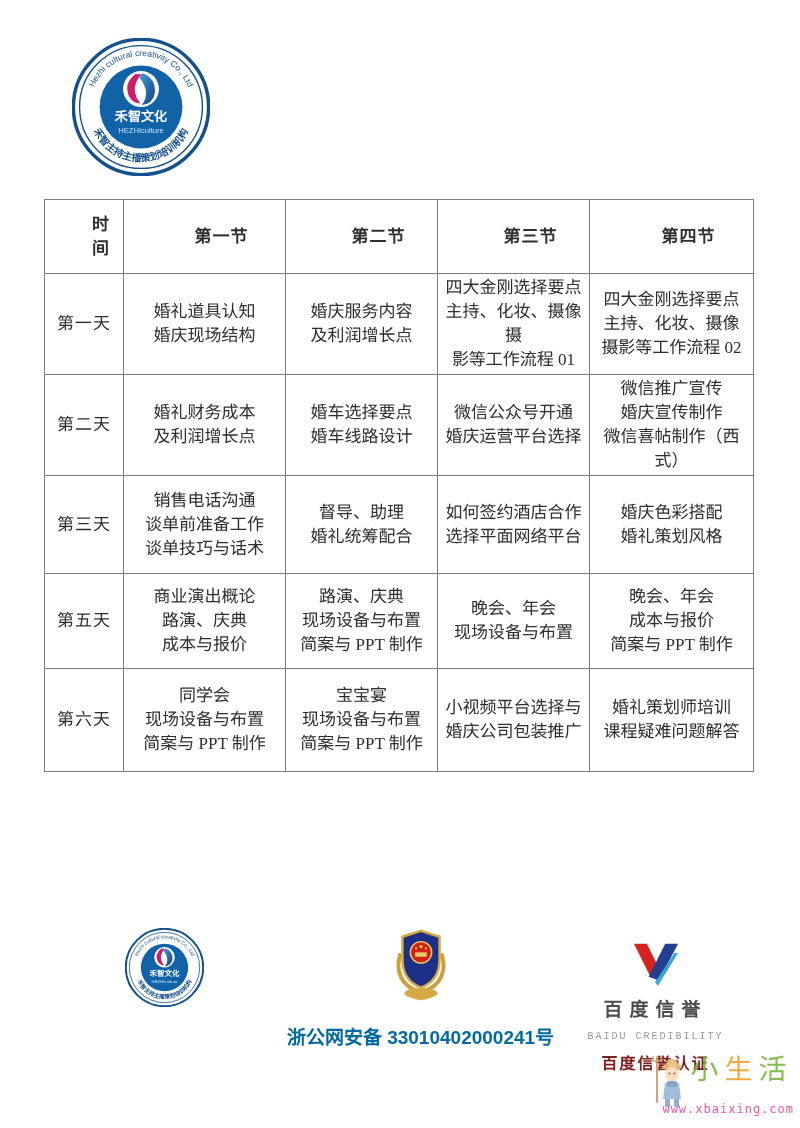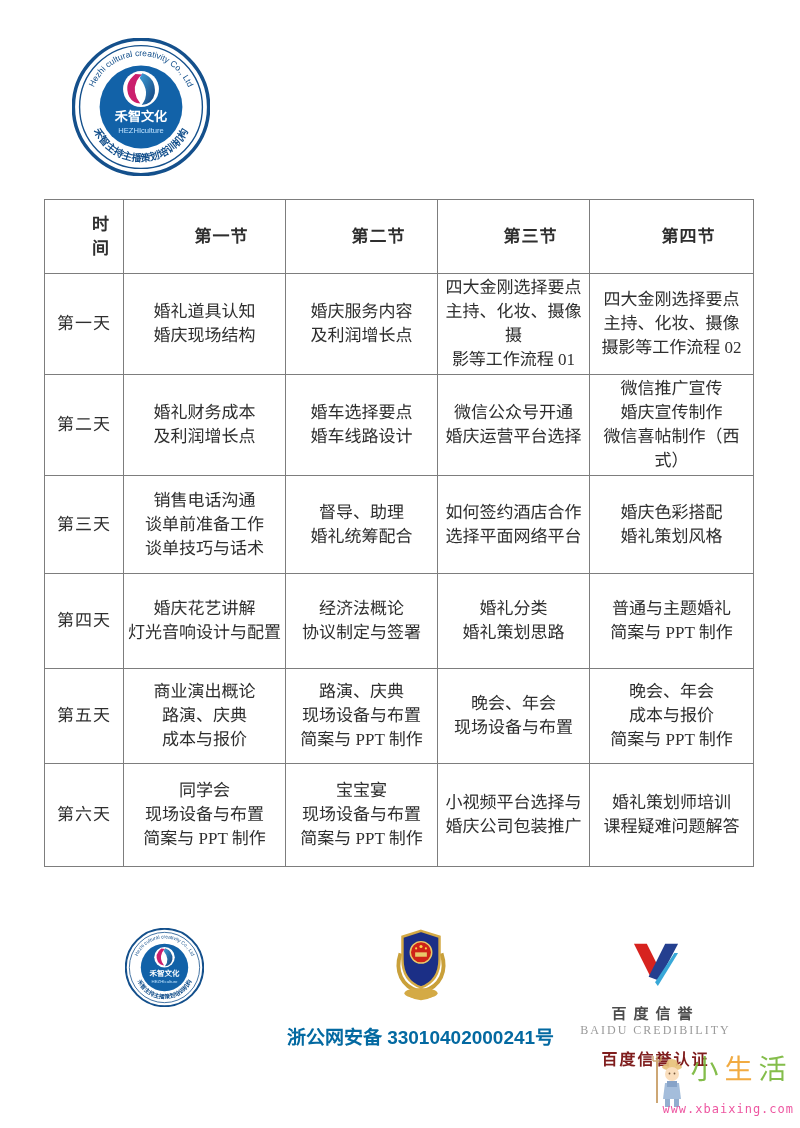--- a/index.html
+++ b/index.html
@@ -28,24 +28,24 @@
   .fg-left{left:62px;top:928px;width:205px;}
   .fg-mid{left:313px;top:926px;width:215px;}
   .fg-right{left:573px;top:940px;width:165px;}
   .logo-small{width:79px;height:79px;}
   .copyright-text{margin-top:16px;font-family:"Liberation Sans","DejaVu Sans",sans-serif;
     font-weight:700;font-size:15px;color:#1c1c1c;white-space:nowrap;}
   .police-badge{width:64px;height:80px;}
   .police-text{margin-top:16px;font-family:"Liberation Sans","DejaVu Sans",sans-serif;
     font-weight:700;font-size:19px;color:#0369a1;white-space:nowrap;}
   .baidu-v{width:56px;height:46px;}
-  .baidu-cn{margin-top:16px;font-family:"Liberation Sans","DejaVu Sans",sans-serif;
-    font-size:15px;font-weight:600;color:#4c4c4c;letter-spacing:7px;white-space:nowrap;}
-  .baidu-en{margin-top:0;font-family:Liberation Serif, serif;
-    font-size:12px;color:#9a9a9a;letter-spacing:2px;white-space:nowrap;}
+  .baidu-cn{margin-top:8px;font-family:"Liberation Sans","DejaVu Sans",sans-serif;
+    font-size:19px;font-weight:600;color:#4c4c4c;letter-spacing:7px;white-space:nowrap;}
+  .baidu-en{margin-top:10px;font-family:Liberation Mono, monospace;
+    font-size:10px;color:#9a9a9a;letter-spacing:2px;white-space:nowrap;}
   .baidu-cert{margin-top:8px;font-family:"Liberation Sans","DejaVu Sans",sans-serif;
     font-size:16px;font-weight:700;color:#7f1d1d;letter-spacing:2px;white-space:nowrap;}
 
   
   .watermark{position:absolute;right:6px;bottom:12px;display:flex;align-items:flex-start;opacity:.92;}
   .mascot{width:38px;height:54px;margin-right:2px;}
   .wm-col{display:flex;flex-direction:column;align-items:flex-start;}
   .wm-name{font-size:28px;font-weight:400;letter-spacing:6px;line-height:30px;
     font-family:"Liberation Sans","DejaVu Sans",sans-serif;}
   .wm-url{margin-top:17px;margin-left:-28px;font-size:12px;color:#ec4899;
@@ -136,31 +136,20 @@
         <td>销售电话沟通
 谈单前准备工作
 谈单技巧与话术</td>
         <td>督导、助理
 婚礼统筹配合</td>
         <td>如何签约酒店合作
 选择平面网络平台</td>
         <td>婚庆色彩搭配
 婚礼策划风格</td>
       </tr>
-      <tr class="r4">
-        <td class="day-cell">第四天</td>
-        <td>婚庆花艺讲解
-灯光音响设计与配置</td>
-        <td>经济法概论
-协议制定与签署</td>
-        <td>婚礼分类
-婚礼策划思路</td>
-        <td>普通与主题婚礼
-简案与 PPT 制作</td>
-      </tr>
       <tr class="r5">
         <td class="day-cell">第五天</td>
         <td>商业演出概论
 路演、庆典
 成本与报价</td>
         <td>路演、庆典
 现场设备与布置
 简案与 PPT 制作</td>
         <td>晚会、年会
 现场设备与布置</td>

